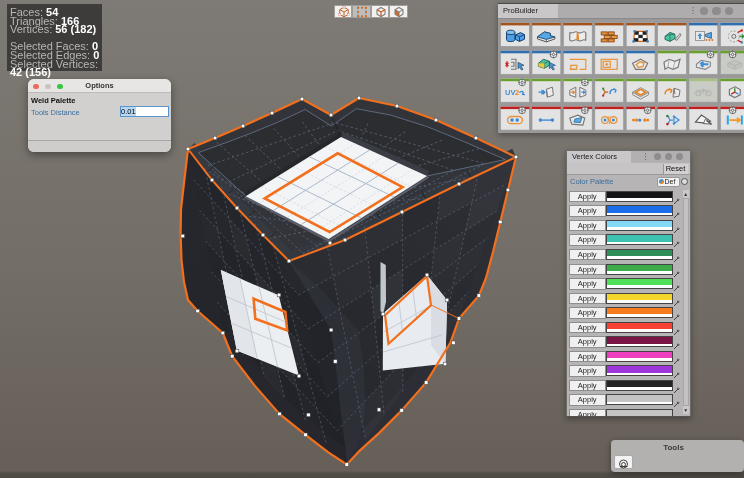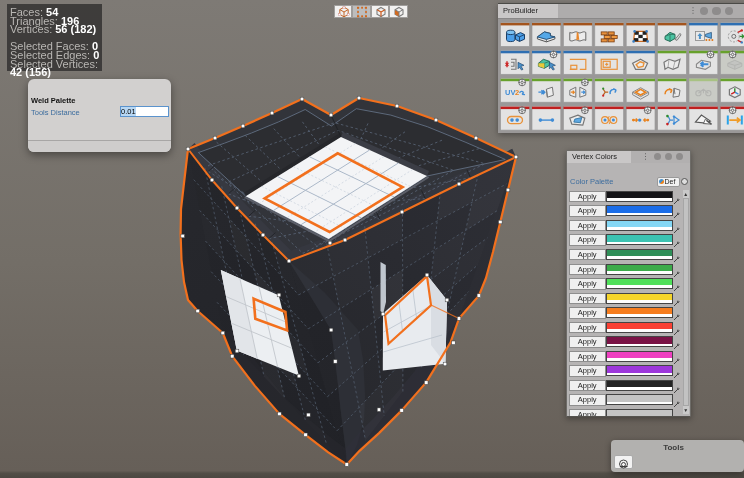--- a/index.html
+++ b/index.html
@@ -247,22 +247,26 @@
       <rect x="328.2" y="241.2" width="3.6" height="3.6"></rect>
       <rect x="277.2" y="293.2" width="3.6" height="3.6"></rect>
       <rect x="297.2" y="374.2" width="3.6" height="3.6"></rect>
       <rect x="235.2" y="349.2" width="3.6" height="3.6"></rect>
       <rect x="425.2" y="273.2" width="3.6" height="3.6"></rect>
       <rect x="445.2" y="298.2" width="3.6" height="3.6"></rect>
       <rect x="443.2" y="362.2" width="3.6" height="3.6"></rect>
       <rect x="381.2" y="312.2" width="3.6" height="3.6"></rect>
     </g>
   </svg>
-<div id="stats" class="abs">Faces: <b>54</b><br>Triangles: <b>196</b><br>Vertices: <b>56 (182)</b><br><br>Selected Faces: <b>0</b><br>Selected Edges: <b>0</b><br>Selected Vertices: <b>42 (156)</b></div>
+<div id="stats" class="abs">Faces: <b>54</b><br>Triangles: <b>166</b><br>Vertices: <b>56 (182)</b><br><br>Selected Faces: <b>0</b><br>Selected Edges: <b>0</b><br>Selected Vertices: <b>42 (156)</b></div>
 <div id="optwin" class="abs">
+<div id="opttitle">Options
+<span class="tl" style="left:5px;background:#ed6a5f"></span>
+<span class="tl" style="left:17px;background:#c8c6c5"></span>
+<span class="tl" style="left:29px;background:#39c53f"></span></div>
 <div style="position:absolute;left:3px;top:17px;font-weight:bold;color:#111">Weld Palette</div>
 <div style="position:absolute;left:3px;top:29px;color:#3d6d9e">Tools Distance</div>
 <div style="position:absolute;left:92px;top:26.5px;width:47px;height:9px;background:#fff;border:1px solid #5b93cd;font-size:7.5px;line-height:9px"><span style="background:#b8d7f3">0.01</span></div>
 <div style="position:absolute;left:0;right:0;bottom:0;height:11.5px;border-top:1px solid #a8a6a5;border-radius:0 0 6px 6px;background:#cfcdcc"></div>
 </div>
 <div id="toolbar" class="abs">
     <div class="tb" style="left:0.0px;background:#f2f1f0">
       <svg width="18" height="12" style="position:absolute;left:0;top:0">
         <g transform="translate(9,6)">
           <polygon points="0,-4.8 4.2,-2.4 4.2,2.4 0,4.8 -4.2,2.4 -4.2,-2.4" fill="none" stroke="#c4662a" stroke-width="1"></polygon>
@@ -616,20 +620,23 @@
     </svg>
   </div>
 <div id="vcpanel" class="abs">
     <div id="vctitle">
       <span class="tab" style="width:54px;line-height:11.5px">Vertex Colors</span>
       <span style="position:absolute;right:40px;top:0.5px;color:#555;font-size:8px">⋮</span>
       <span class="wdot" style="width:7px;height:7px;right:29px;top:2.2px"></span>
       <span class="wdot" style="width:7px;height:7px;right:18px;top:2.2px"></span>
       <span class="wdot" style="width:7px;height:7px;right:7px;top:2.2px"></span>
     </div>
+    <div style="position:absolute;left:0;right:0;top:11.5px;height:11px;background:#c6c4c4;border-bottom:1px solid #9a9898">
+      <span style="position:absolute;right:2px;top:1px;width:24px;height:10px;background:#d2d0d0;border-left:1px solid #9a9898;font-size:7.5px;text-align:center;line-height:10px;color:#111">Reset</span>
+    </div>
     <div style="position:absolute;left:3px;top:26px;color:#3d6d9e;font-size:7.5px">Color Palette</div>
     <div style="position:absolute;right:10px;top:25.5px;width:21px;height:8.5px;background:#f2f2f2;border:0.5px solid #999;border-radius:2px;font-size:7px;color:#222;line-height:8.5px"><span style="display:inline-block;width:5px;height:5px;border-radius:50%;background:linear-gradient(135deg,#4a90c8 50%,#e8821e 50%);margin:0 1px 0 1px"></span>Def</div>
     <div style="position:absolute;right:2px;top:27px;width:5px;height:5px;border:1px solid #555;border-radius:50%;background:#ddd"></div>
     <div style="position:absolute;left:2px;top:39.7px;width:34.5px;height:9.5px;background:#f0f0f0;border:0.5px solid #8e8e8e;font-size:7.5px;text-align:center;line-height:9.5px;color:#222">Apply</div>
     <div style="position:absolute;left:38.5px;top:39.7px;width:65.8px;height:9px;background:#fff;border:0.5px solid #444">
       <div style="position:absolute;left:0;top:0;right:0;height:6.4px;background:#141417"></div>
     </div>
     <div style="position:absolute;left:106px;top:39.7px"><svg width="8" height="8">
         <path d="M1 7 L5 3 M4.2 2.2 L5.8 3.8 M5 1.6 L6.4 3" stroke="#444" stroke-width="1" fill="none"></path>
       </svg></div>

